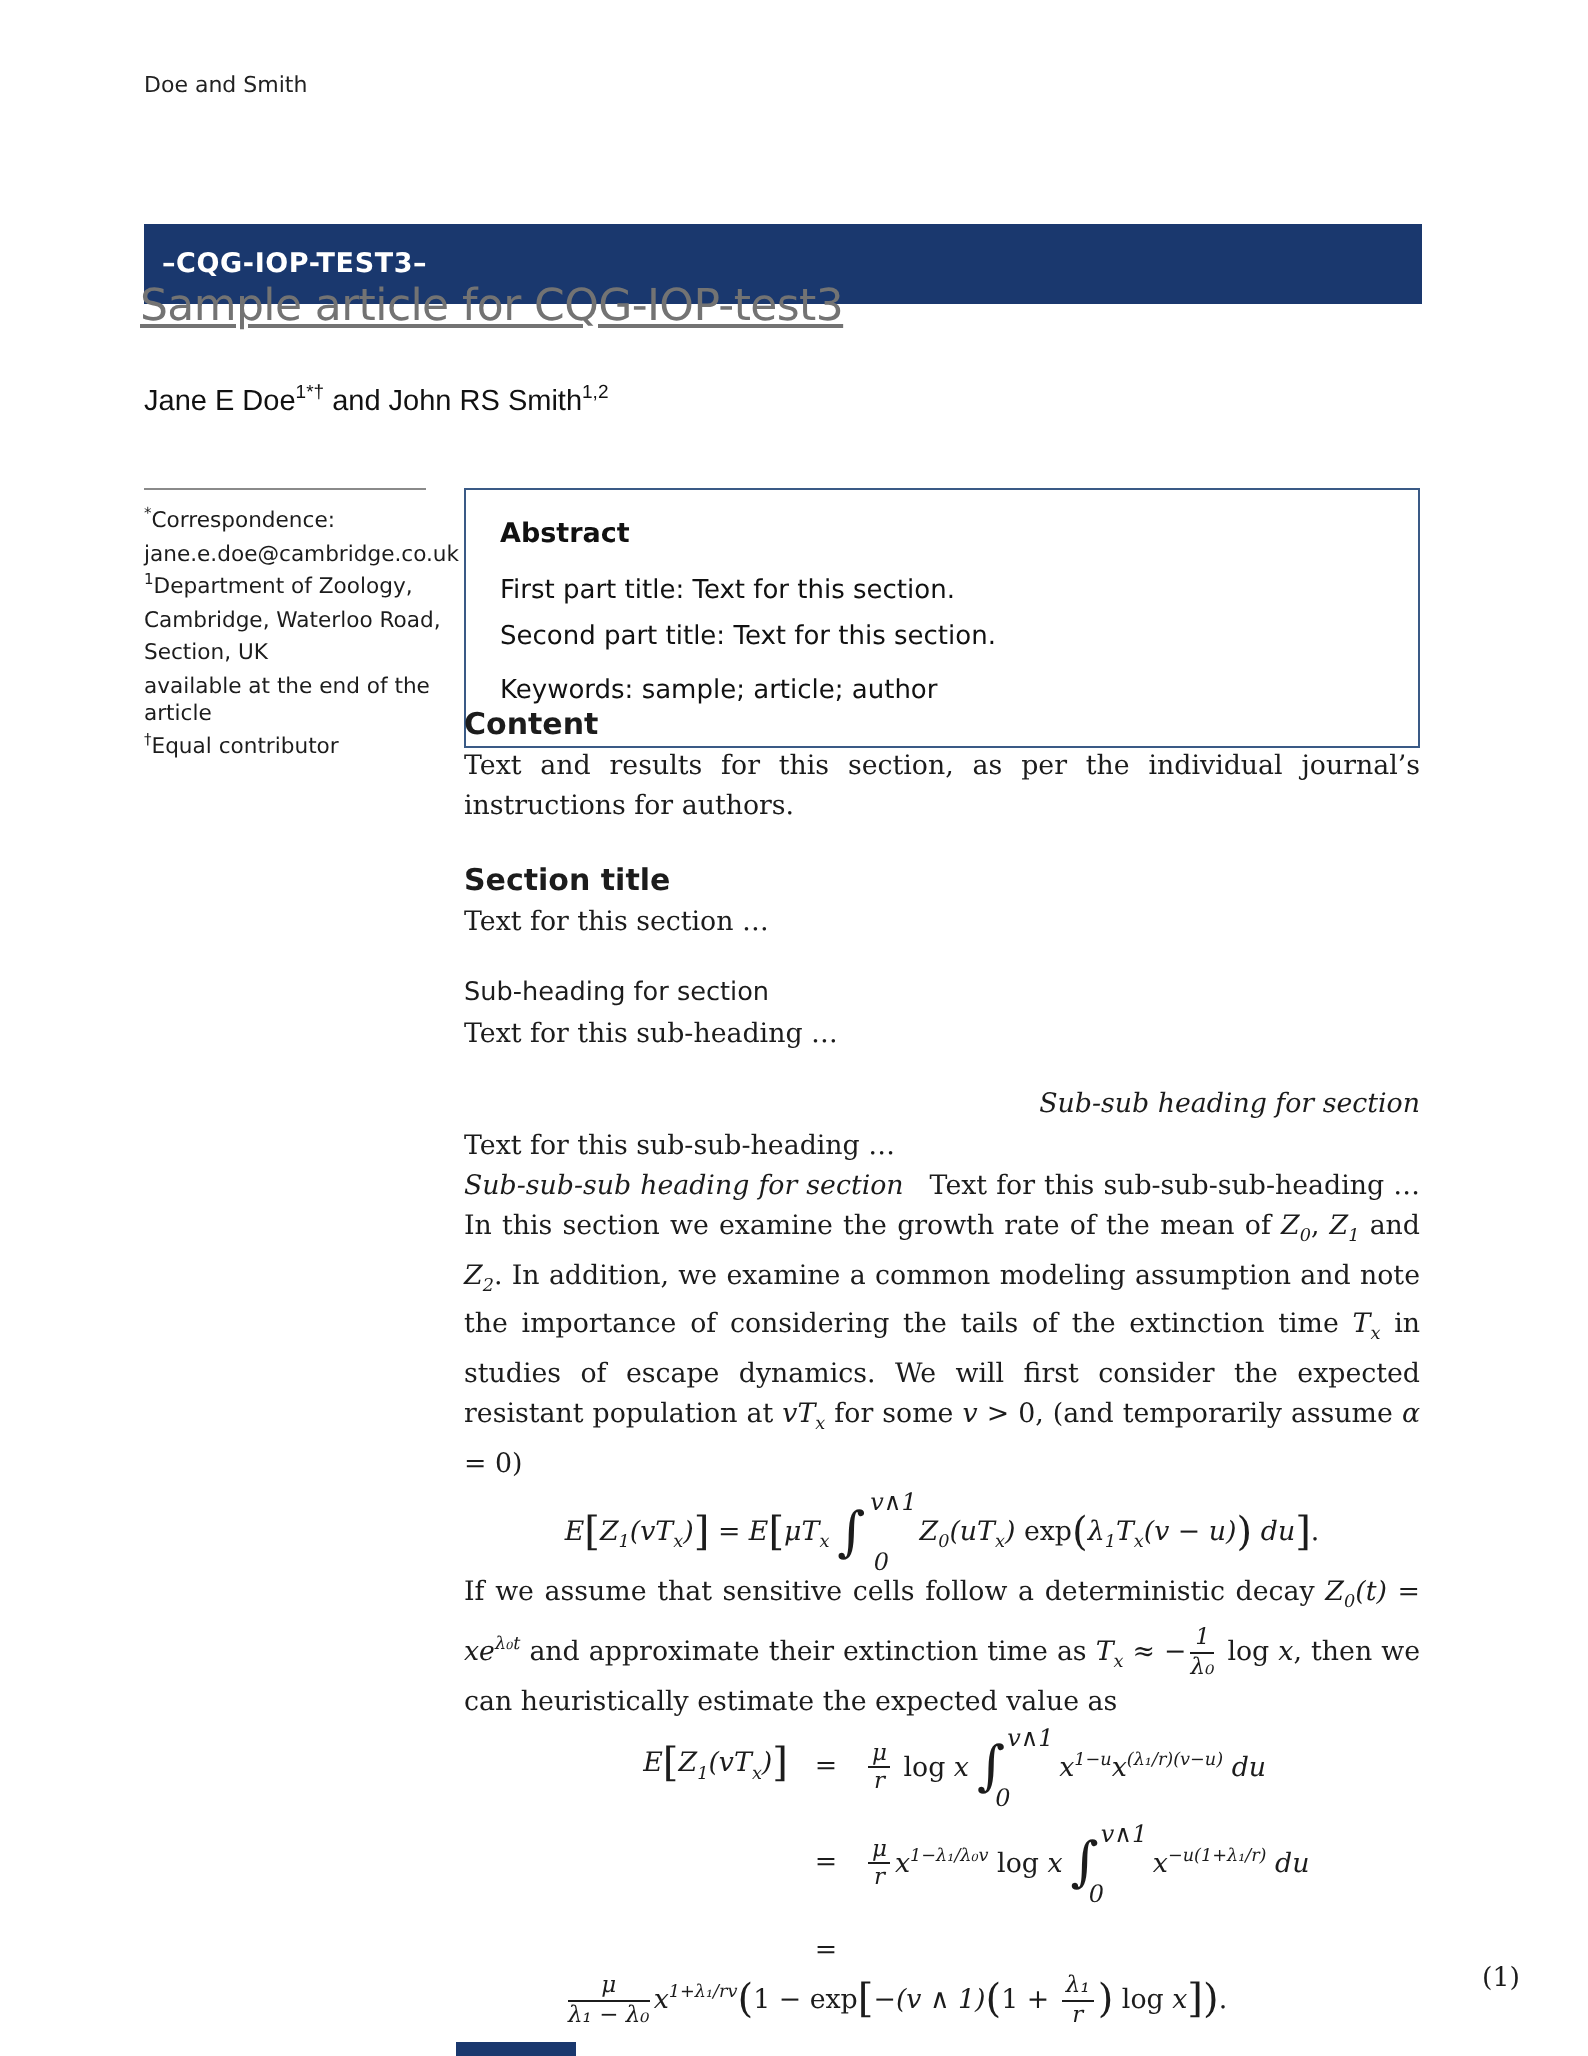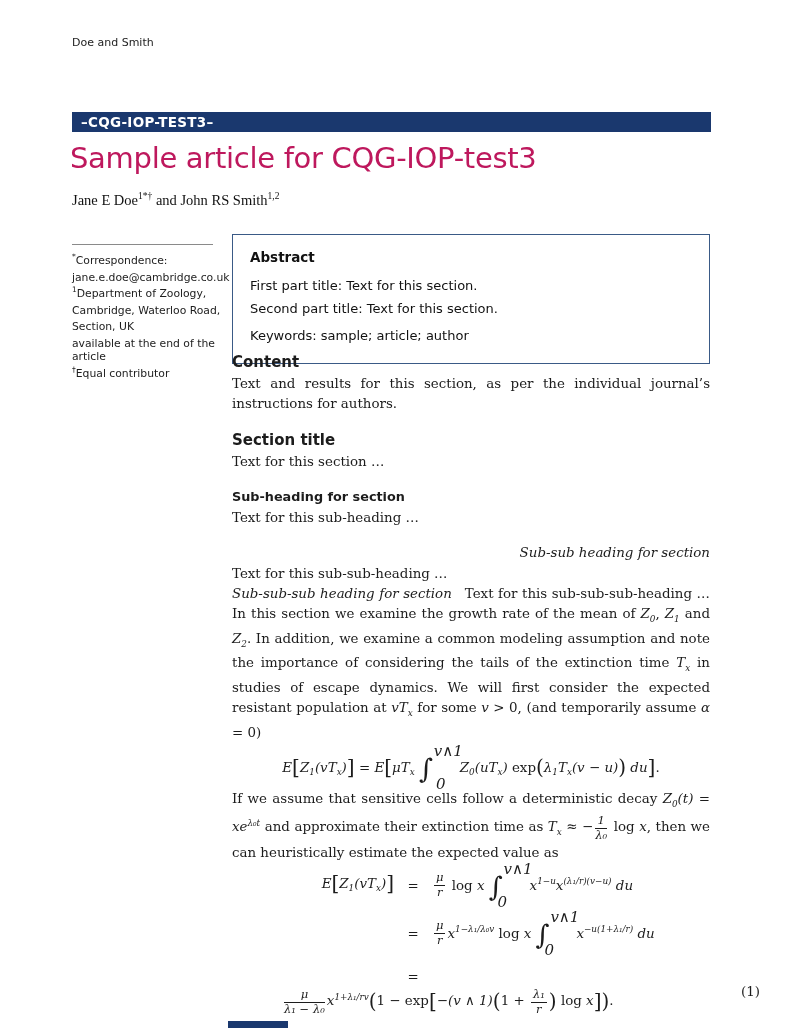--- a/index.html
+++ b/index.html
@@ -2,69 +2,69 @@
 <html><head>
 <meta charset="utf-8">
 <style>
   html,body{margin:0;padding:0;background:#ffffff;}
   .page{position:relative;width:794px;height:1028px;background:#ffffff;overflow:hidden;
         font-family:"DejaVu Serif",serif;color:#1c1c1c;}
 
   
   .running-head{position:absolute;left:72px;top:36px;font-family:"DejaVu Sans",sans-serif;
         font-size:11px;color:#222;}
-  .banner{position:absolute;left:72px;top:112px;width:639px;height:20px;
+  .banner{position:absolute;left:72px;top:112px;width:639px;height:40px;
         display:flex;align-items:center;padding-left:9px;box-sizing:border-box;}
   .banner-label{font-family:"DejaVu Sans",sans-serif;font-weight:bold;font-size:13.5px;
         color:#ffffff;letter-spacing:.3px;}
   .article-title{position:absolute;left:70px;top:141px;font-family:"DejaVu Sans",sans-serif;
-        font-weight:normal;font-size:29px;letter-spacing:-.3px;color:#be185d;white-space:nowrap;}
-  .author-line{position:absolute;left:72px;top:191px;font-family:Liberation Serif, serif;
+        font-weight:normal;font-size:22px;letter-spacing:-.3px;color:#737373;white-space:nowrap;text-decoration:underline;}
+  .author-line{position:absolute;left:72px;top:191px;font-family:Liberation Sans, sans-serif;
         font-size:14.5px;color:#111;}
   .author-line sup{font-size:9.5px;}
 
   
   .sidebar{position:absolute;left:72px;top:244px;width:150px;
         font-family:"DejaVu Sans",sans-serif;font-size:10.8px;line-height:13px;color:#1c1c1c;}
   .sidebar-rule{border-top:1px solid #8a8a8a;width:141px;margin-bottom:5px;}
   .sidebar sup{font-size:7.5px;}
 
   
-  .abstract-box{position:absolute;left:232px;top:234px;width:478px;box-sizing:border-box;
+  .abstract-box{position:absolute;left:232px;top:244px;width:478px;box-sizing:border-box;
         border:1.5px solid #3a5a86;padding:14px 16px 12px 17px;
         font-family:"DejaVu Sans",sans-serif;font-size:13px;color:#111;}
   .abstract-heading{font-weight:bold;font-size:13.5px;margin:0 0 13px 0;}
   .abstract-row{margin:0 0 8px 0;}
   .abstract-row .lbl{font-weight:normal;}
   .abstract-row.keywords{margin-top:12px;}
 
   
   .main{position:absolute;left:232px;top:353px;width:478px;font-size:13.4px;line-height:20px;
         text-align:justify;}
   .h-sec{font-family:"DejaVu Sans",sans-serif;font-weight:bold;font-size:15px;line-height:18px;
         margin:0 0 3px 0;text-align:left;}
   .h-sec.spaced{margin-top:17px;}
-  .h-sub{font-family:"DejaVu Sans",sans-serif;font-weight:bold;font-size:12.8px;line-height:16px;
+  .h-sub{font-family:"DejaVu Sans",sans-serif;font-weight:normal;font-size:12.8px;line-height:16px;
         margin:17px 0 3px 0;text-align:left;}
   .h-subsub{font-style:italic;font-size:13.4px;line-height:17px;margin:16px 0 3px 0;text-align:right;}
   p.body-text{margin:0;}
   .para-runin{margin-top:15px;}
   .runin{font-style:italic;padding-right:13px;}
 
   
   .mi{font-style:italic;}
   sub.msub,sup.msup{font-size:66%;font-style:italic;letter-spacing:0;}
   .bigd{font-size:150%;line-height:1;vertical-align:-0.12em;}
   .frac{display:inline-block;vertical-align:middle;text-align:center;font-size:86%;
         line-height:1.2;font-style:italic;margin:0 2px;}
   .frac .num{display:block;border-bottom:1px solid currentColor;padding:0 2px;}
   .frac .den{display:block;}
   .intw{display:inline-block;vertical-align:middle;white-space:nowrap;margin:0 1px 0 4px;}
   .intsign{font-size:27px;line-height:1;vertical-align:middle;}
-  .lims{display:inline-block;vertical-align:middle;font-size:15px;font-style:italic;
+  .lims{display:inline-block;vertical-align:middle;font-size:12px;font-style:italic;
         line-height:1;width:26px;}
   .ilim{display:block;}
   .ilim.hi{position:relative;top:-9px;left:1px;}
   .ilim.lo{position:relative;top:9px;left:-5px;}
 
   .eq-display{margin:10px 0 6px 0;text-align:center;}
   .eq-after{margin-top:10px;}
   .eq-align{margin-top:8px;padding-left:50px;text-align:left;}
   .eq-row{position:relative;margin-bottom:4px;min-height:44px;}
   .eq-lhs{display:inline-block;width:112px;text-align:right;vertical-align:middle;}

